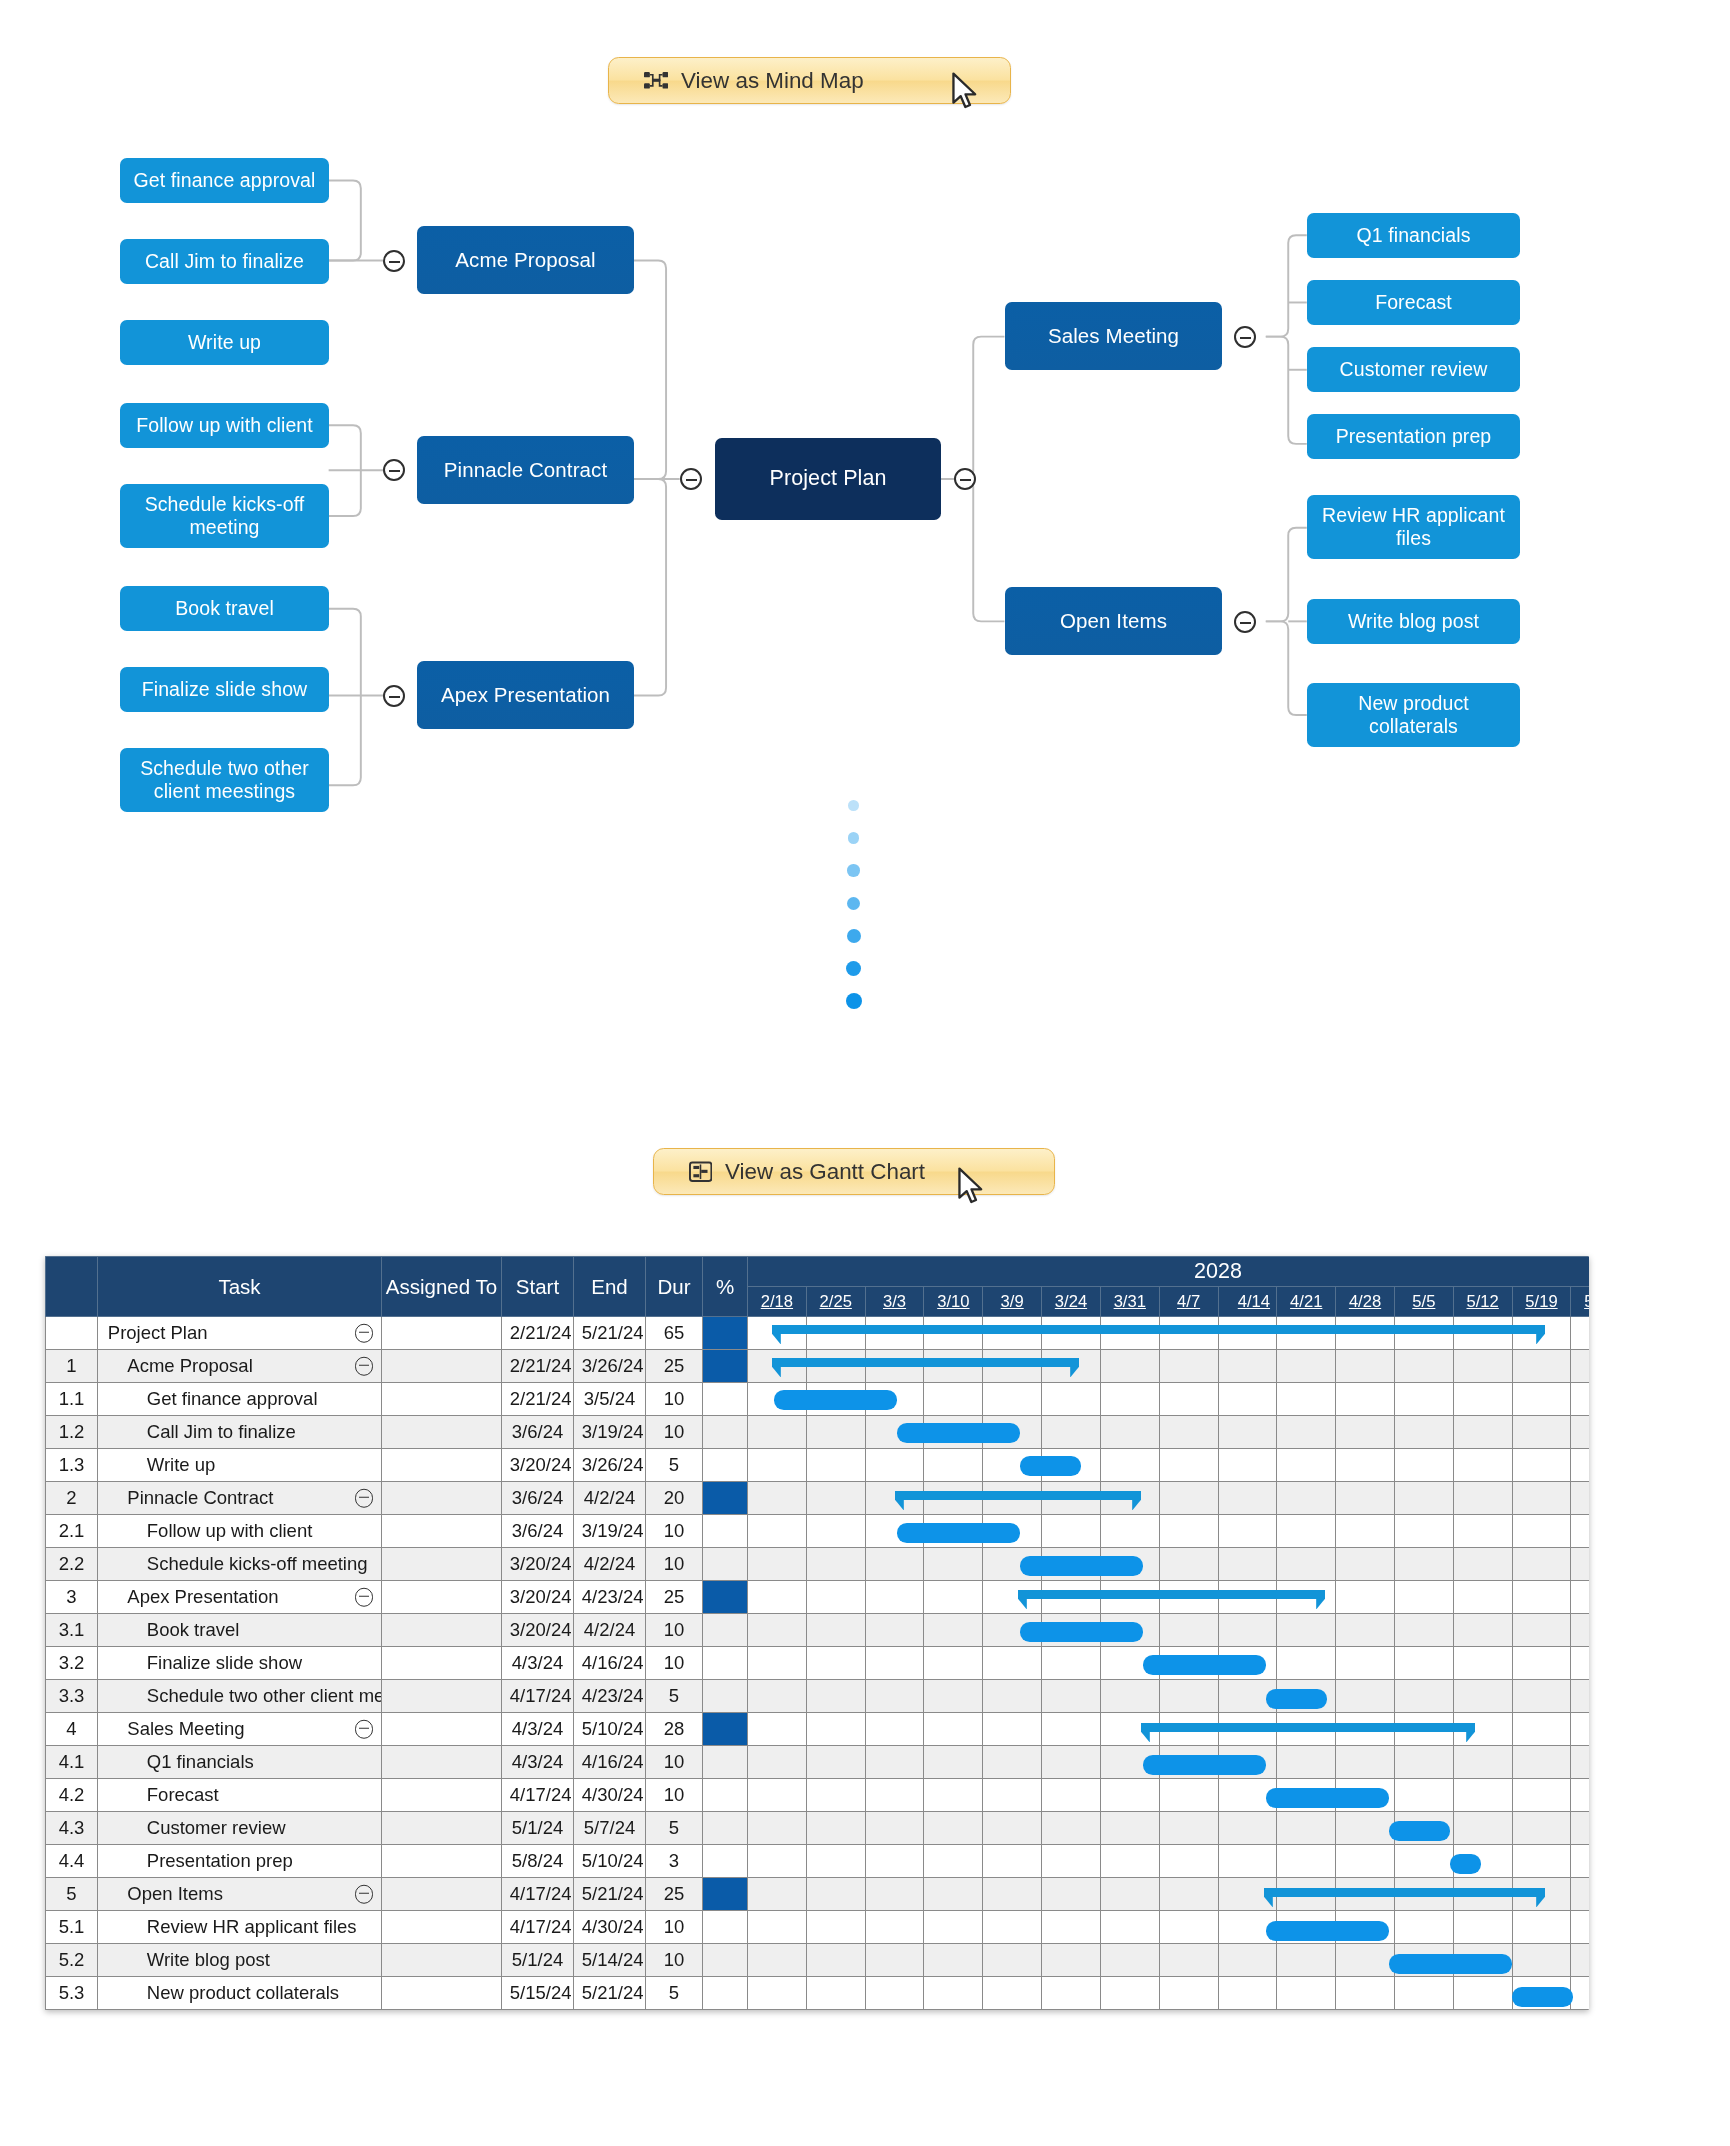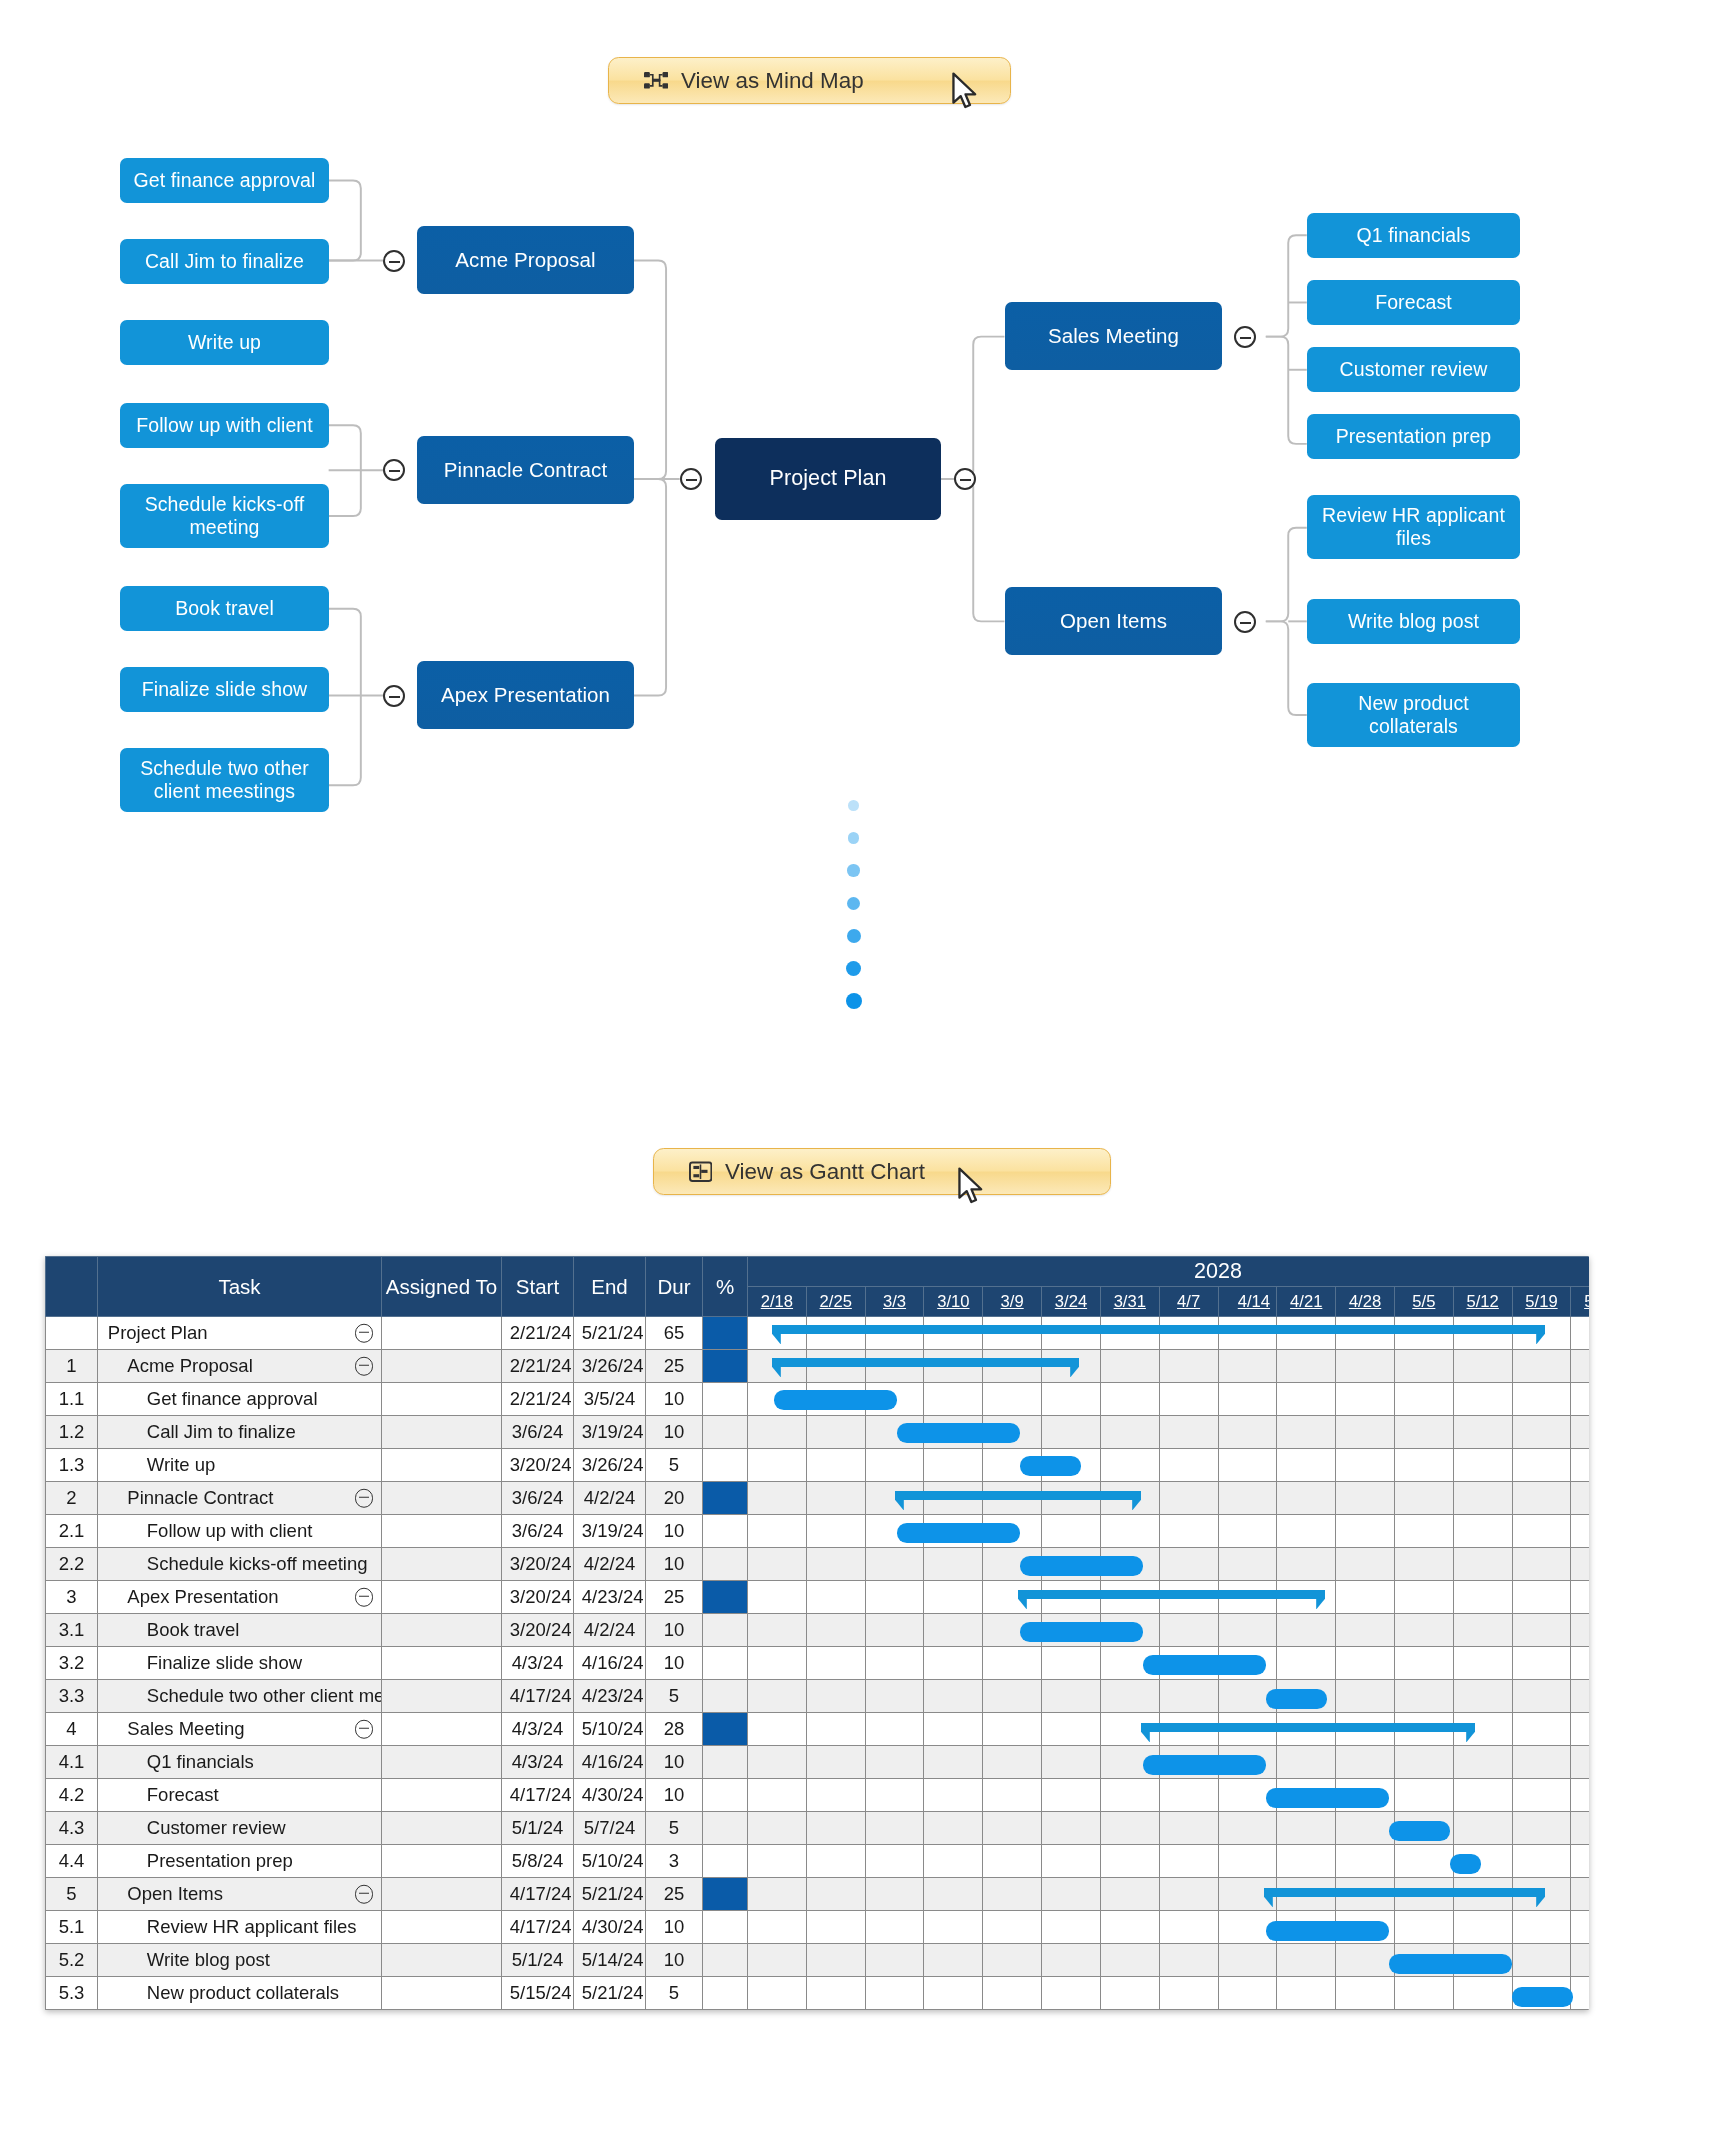--- a/index.html
+++ b/index.html
@@ -261,21 +261,21 @@
       <div class="dot" style="width: 10.7px; height: 10.7px; left: 9.3px; top: 0px; opacity: 0.28;"></div>
       <div class="dot" style="width: 11.6px; height: 11.6px; left: 8.8px; top: 32px; opacity: 0.41;"></div>
       <div class="dot" style="width: 12.5px; height: 12.5px; left: 8.4px; top: 64px; opacity: 0.54;"></div>
       <div class="dot" style="width: 13.4px; height: 13.4px; left: 8px; top: 97px; opacity: 0.67;"></div>
       <div class="dot" style="width: 14.2px; height: 14.2px; left: 7.5px; top: 129px; opacity: 0.8;"></div>
       <div class="dot" style="width: 15px; height: 15px; left: 7px; top: 161px; opacity: 0.93;"></div>
       <div class="dot" style="width: 16px; height: 16px; left: 6.6px; top: 193px; opacity: 1.06;"></div>
     </div>
 </div>
 
-<div class="action-btn" id="btn-gantt" style="left:653px; top:1148px; width:458px; height:47px;">
+<div class="action-btn" id="btn-gantt" style="left:653px; top:1148px; width:402px; height:47px;">
   <span class="glyph">
     <svg width="23.4" height="21.5" viewBox="0 0 24 22">
       <rect x="1" y="1.5" width="22" height="19" rx="2.5" fill="none" stroke="#333" stroke-width="2"></rect>
       <rect x="4.5" y="5" width="6" height="3.2" fill="#333"></rect>
       <rect x="12.5" y="9" width="6.5" height="3.2" fill="#333"></rect>
       <rect x="4.5" y="13.5" width="6" height="3.2" fill="#333"></rect>
       <path d="M11.8 3.5 V18.5" stroke="#333" stroke-width="1.6"></path>
     </svg>
   </span>
   <span>View as Gantt Chart</span>

